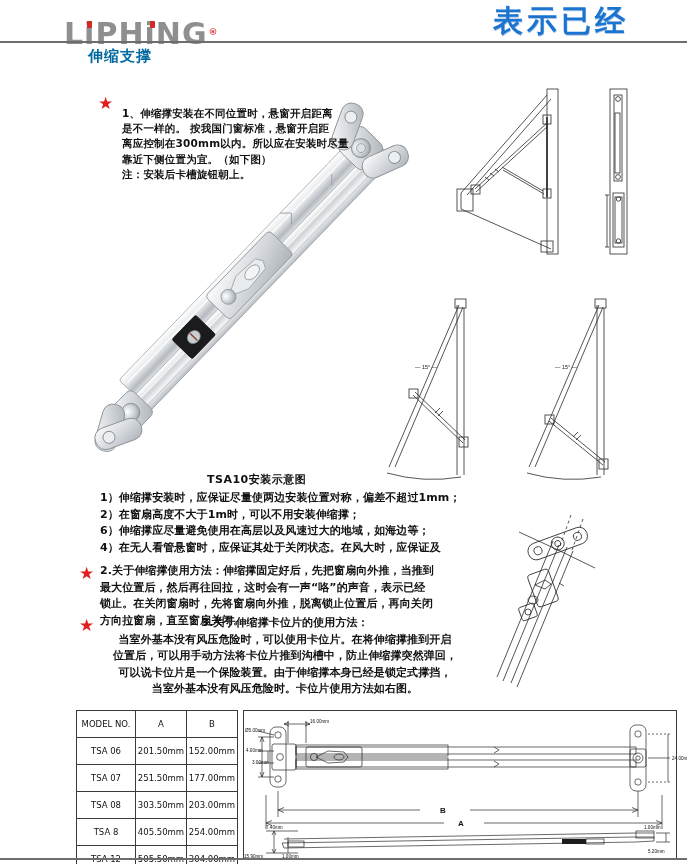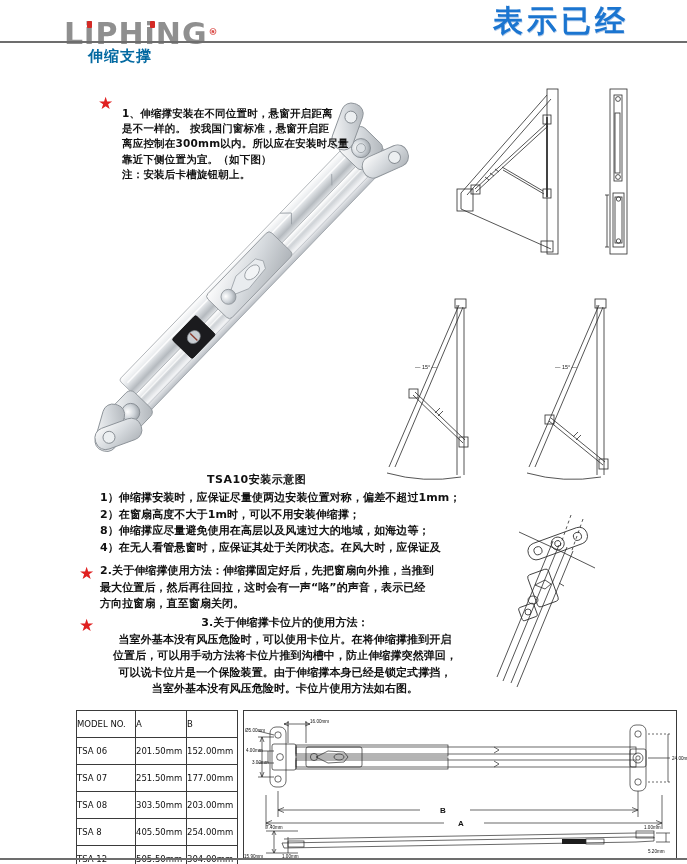--- a/index.html
+++ b/index.html
@@ -66,21 +66,21 @@
 
   
   .photo{position:absolute;left:60px;top:70px;width:400px;height:400px;}
   
   table.spec{
     position:absolute;left:76px;top:710px;border-collapse:collapse;
     font-family:"DejaVu Sans","Liberation Sans",sans-serif;
   }
   table.spec td{
     border:1px solid #3a3a3a;
-    font-size:8.5px;color:#111;text-align:left;
+    font-size:8.5px;color:#111;text-align:center;
     padding:0;height:26px;white-space:nowrap;
   }
   table.spec td.c0{width:58px;}
   table.spec td.c1{width:50px;}
   table.spec td.c2{width:50px;}
   table.spec tr.head td{font-size:8.5px;}
 
   .draw-box{
     position:absolute;left:243px;top:710px;width:432px;height:147px;
     border:1px solid #3a3a3a;background:#fff;
@@ -270,28 +270,29 @@
       </g>
       <text x="30" y="74" font-size="5.4" fill="#111" font-family="Liberation Sans, sans-serif">— 15° —</text>
     </svg>
   </div>
 
   <div class="cap" style="left:207px;top:472px;">TSA10安装示意图</div>
 
   <div class="list-block" style="left:100px;top:490px;width:370px;">
     <div>1）伸缩撑安装时，应保证尽量使两边安装位置对称，偏差不超过1mm；</div>
     <div>2）在窗扇高度不大于1m时，可以不用安装伸缩撑；</div>
-    <div>8）伸缩撑应尽量避免使用在高层以及风速过大的地域，如海边等；</div>
+    <div>6）伸缩撑应尽量避免使用在高层以及风速过大的地域，如海边等；</div>
     <div>4）在无人看管悬窗时，应保证其处于关闭状态。在风大时，应保证及</div>
   </div>
 
   <div class="star" style="left:79px;top:566px;">★</div>
   <div class="list-block" style="left:100px;top:563px;width:370px;">
     <div>2.关于伸缩撑使用方法：伸缩撑固定好后，先把窗扇向外推，当推到</div>
     <div>最大位置后，然后再往回拉，这时会有一声“咯”的声音，表示已经</div>
+    <div>锁止。在关闭窗扇时，先将窗扇向外推，脱离锁止位置后，再向关闭</div>
     <div>方向拉窗扇，直至窗扇关闭。</div>
   </div>
 
   <div class="star" style="left:79px;top:618px;">★</div>
   <div class="list-block" style="left:100px;top:615px;width:370px;text-align:center;">
     <div>3.关于伸缩撑卡位片的使用方法：</div>
     <div>当室外基本没有风压危险时，可以使用卡位片。在将伸缩撑推到开启</div>
     <div>位置后，可以用手动方法将卡位片推到沟槽中，防止伸缩撑突然弹回，</div>
     <div>可以说卡位片是一个保险装置。由于伸缩撑本身已经是锁定式撑挡，</div>
     <div>当室外基本没有风压危险时。卡位片使用方法如右图。</div>

